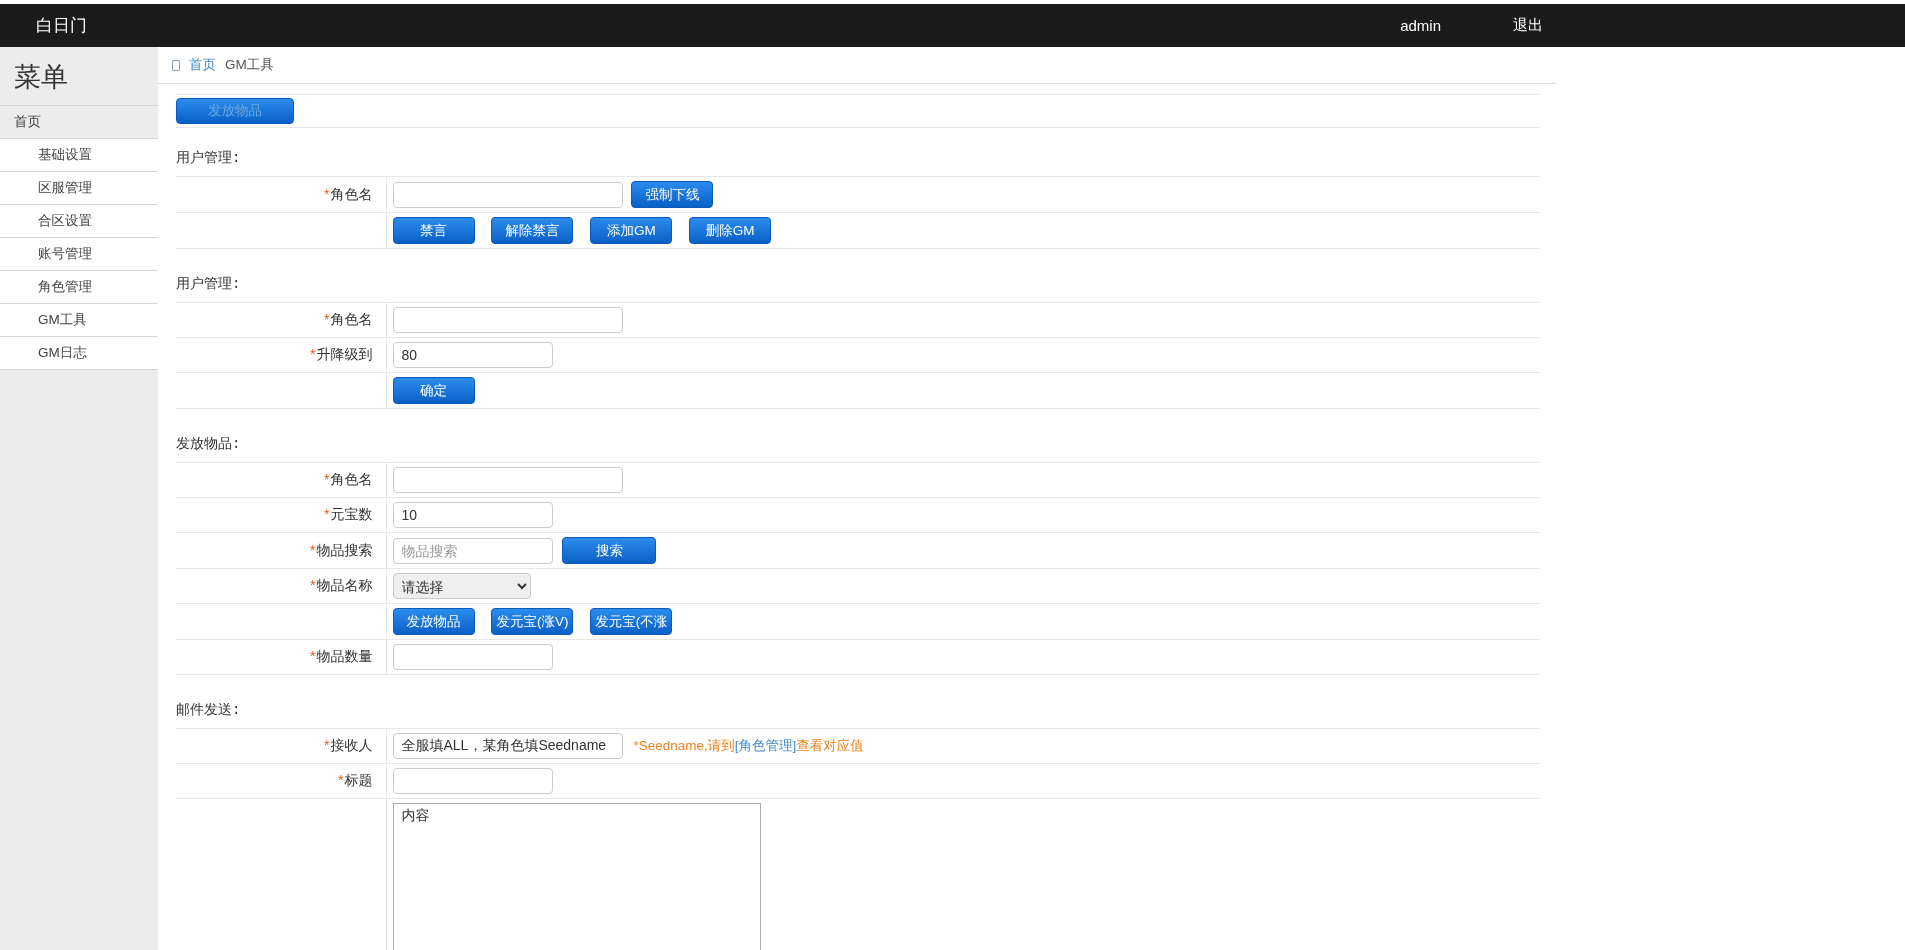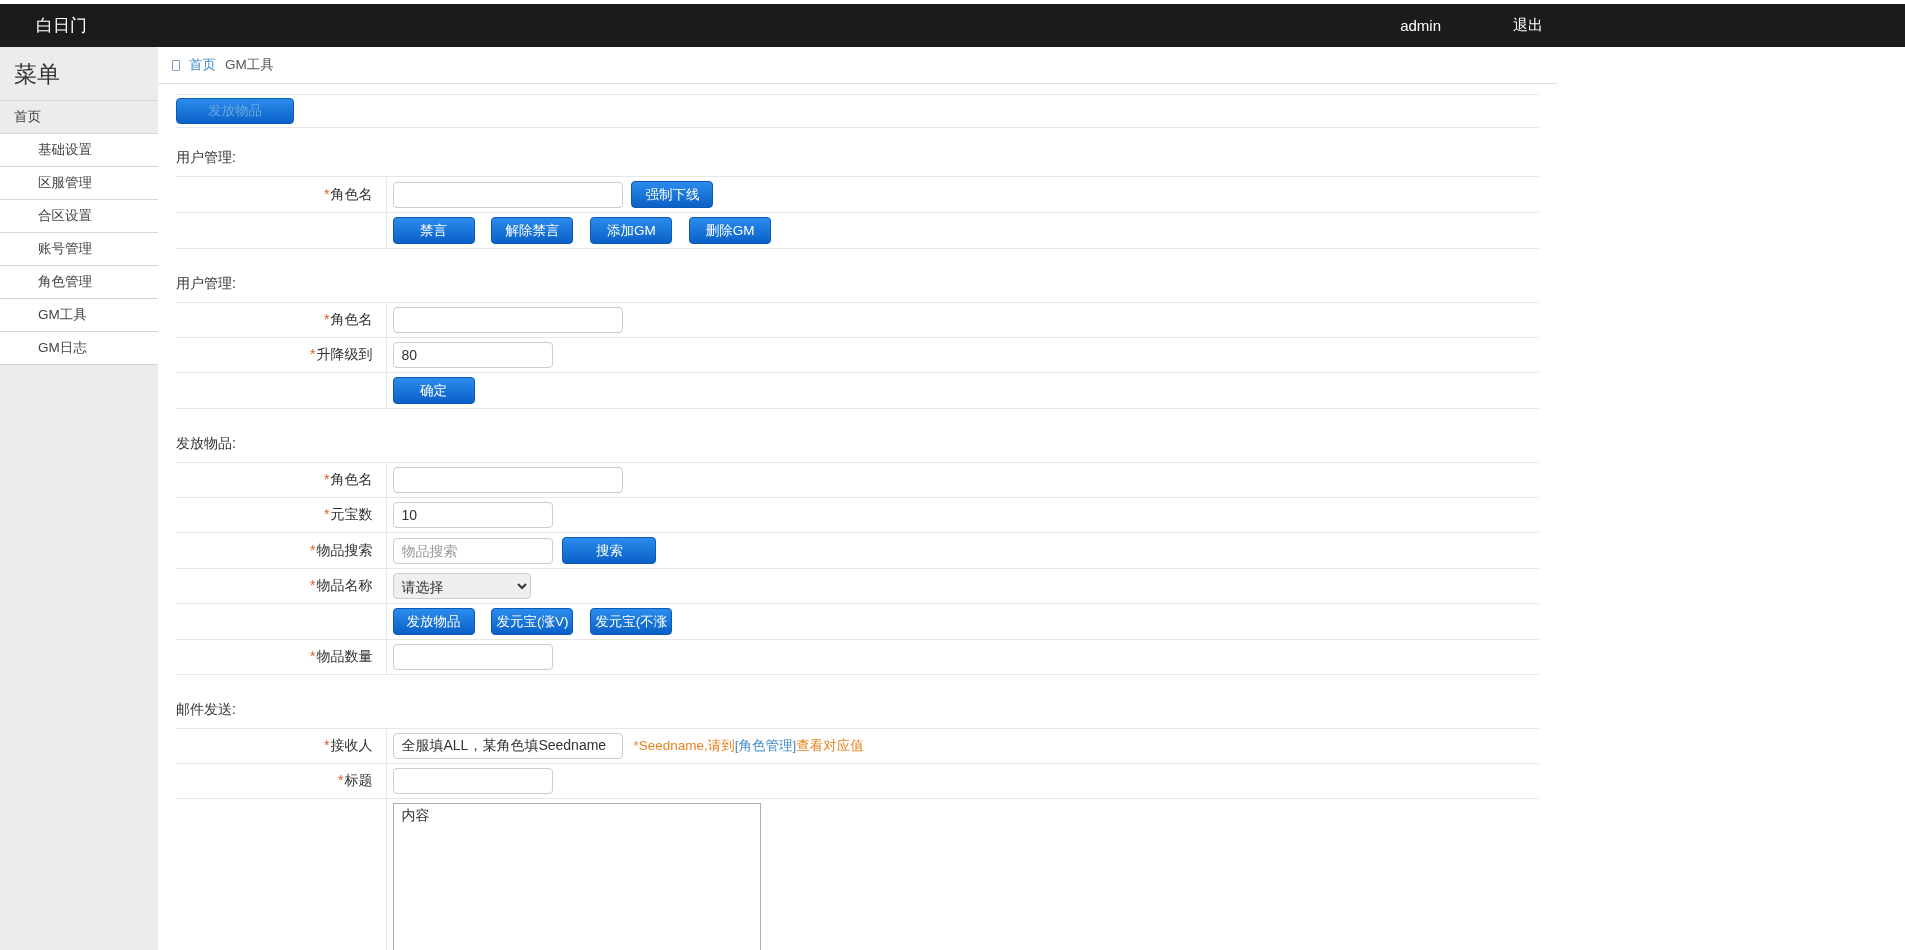--- a/index.html
+++ b/index.html
@@ -9,21 +9,21 @@
   
   .topbar { margin-top: 4px; height: 43px; background: #1b1b1b; }
   .topbar-inner { width: 1557px; height: 100%; display: flex; align-items: center; }
   .brand { color: #fff; font-size: 17px; padding-left: 36px; cursor: pointer; }
   .topbar-right { margin-left: auto; display: flex; align-items: center; gap: 72px; padding-right: 14px; }
   .topbar-right span { color: #fff; font-size: 15px; cursor: pointer; }
 
   
   .layout { display: flex; width: 1557px; }
   .sidebar { width: 158px; min-height: 903px; background: #ececec; flex-shrink: 0; }
-  .sidebar-title { font-size: 23px; color: #333; padding: 12px 9px 10px 14px; }
+  .sidebar-title { font-size: 27px; color: #333; padding: 12px 9px 10px 14px; }
   .menu-home { line-height: 32px; padding-left: 14px; font-size: 13.5px; color: #444;
     border-top: 1px solid #d6d6d6; border-bottom: 1px solid #d6d6d6; cursor: pointer; }
   .menu { list-style: none; }
   .menu li { background: #fff; line-height: 32px; padding-left: 38px; font-size: 13.5px;
     color: #444; border-bottom: 1px solid #d6d6d6; cursor: pointer; }
 
   .main { flex: 1; background: #fff; }
 
   
   .breadcrumb { display: flex; align-items: center; gap: 9px; padding: 0 14px;
@@ -38,21 +38,21 @@
   .partition-row { border-top: 1px solid #e7e7e7; border-bottom: 1px solid #e7e7e7; padding: 3px 0; }
 
   .btn { display: inline-block; width: 82px; height: 27px; line-height: 25px; text-align: center;
     color: #fff; font-size: 13.5px; border: 1px solid #0d59b8; border-radius: 4px;
     background: linear-gradient(#2b8ced, #0a60c6); cursor: pointer; vertical-align: middle; }
   .btn-partition { width: 118px; height: 26px; line-height: 24px; color: #69a8e0; }
   .btn-search { width: 94px; margin-left: 6px; }
   .btn-gap { margin-left: 13px; }
   .btn-offline { margin-left: 5px; }
 
-  .section-title { margin: 26px 0 9px 0; font-size: 14px; color: #333; }
+  .section-title { margin: 26px 0 9px 0; font-size: 14px; color: #333; font-family: Liberation Mono, monospace; }
   .section-title.first { margin-top: 21px; }
 
   table.form-table { width: 100%; border-collapse: collapse; }
   table.form-table tr { border-top: 1px solid #e7e7e7; border-bottom: 1px solid #e7e7e7; }
   td.label-cell { width: 210px; text-align: right; padding: 4px 13px 4px 0;
     border-right: 1px solid #e7e7e7; font-size: 14px; color: #333; height: 35px; }
   td.field-cell { padding: 4px 0 4px 6px; height: 35px; }
   .req { color: #e4581a; margin-right: 1px; }
 
   input.txt { height: 26px; width: 230px; border: 1px solid #ccc; border-radius: 4px;

